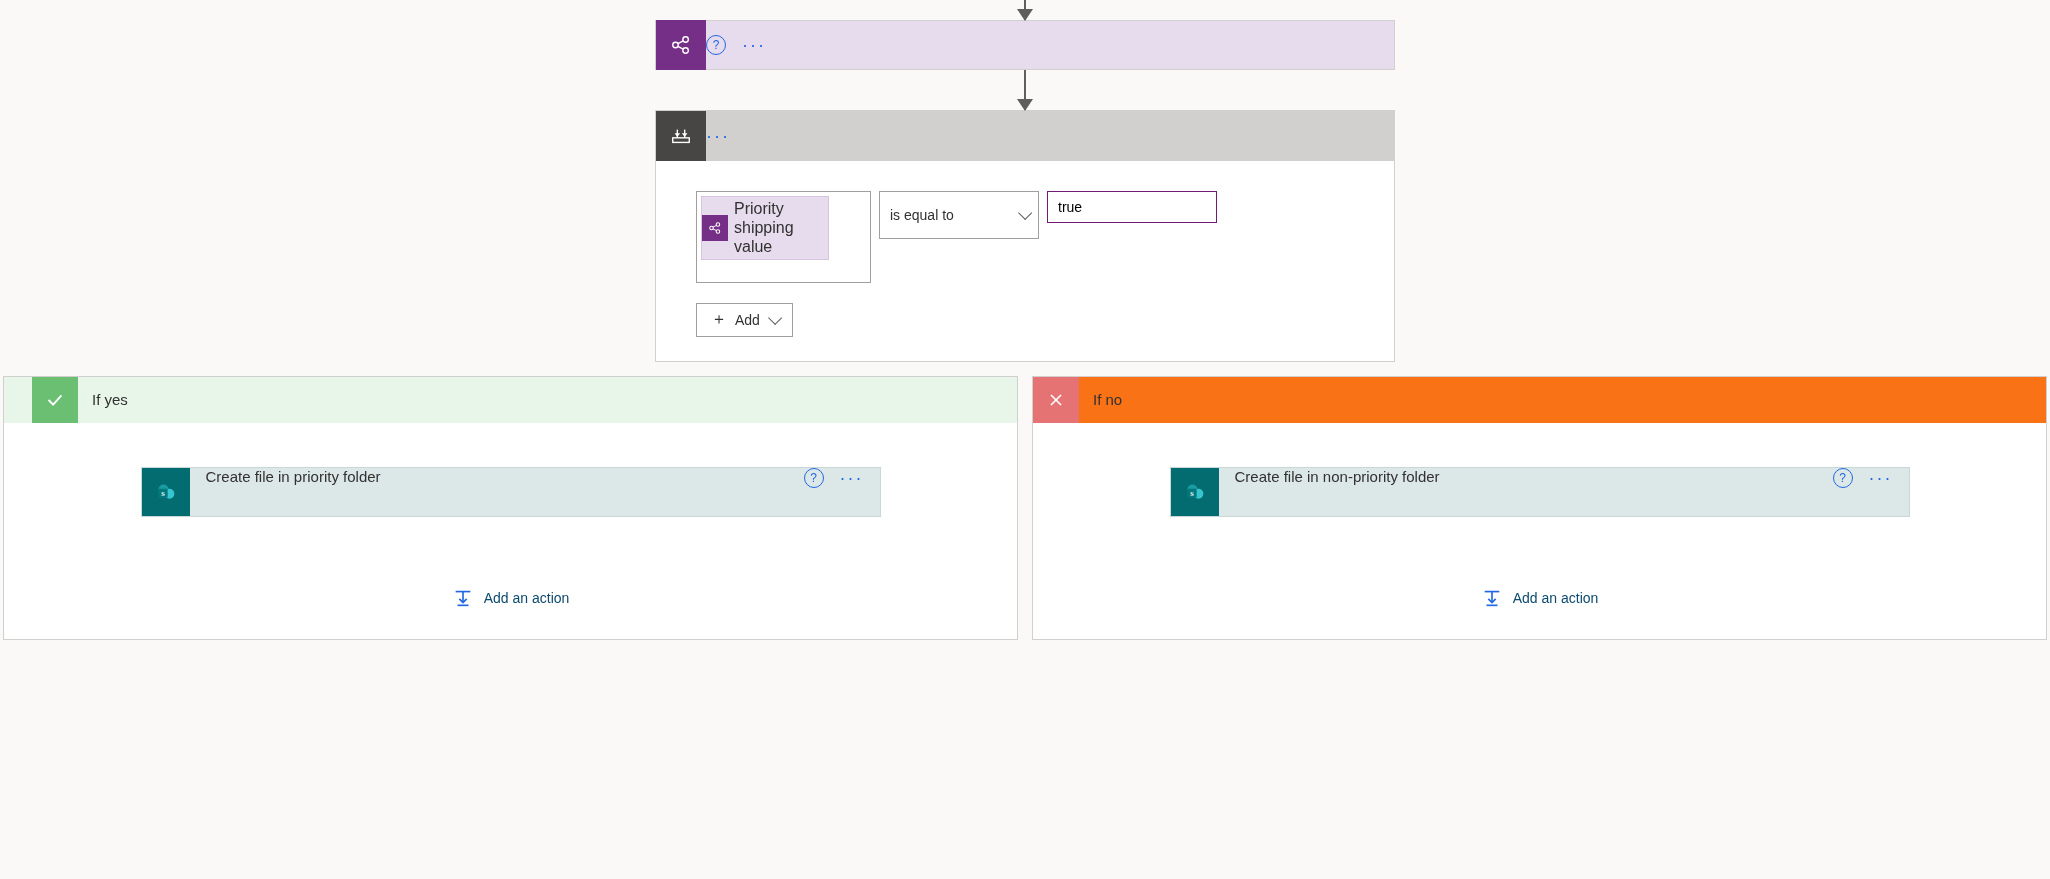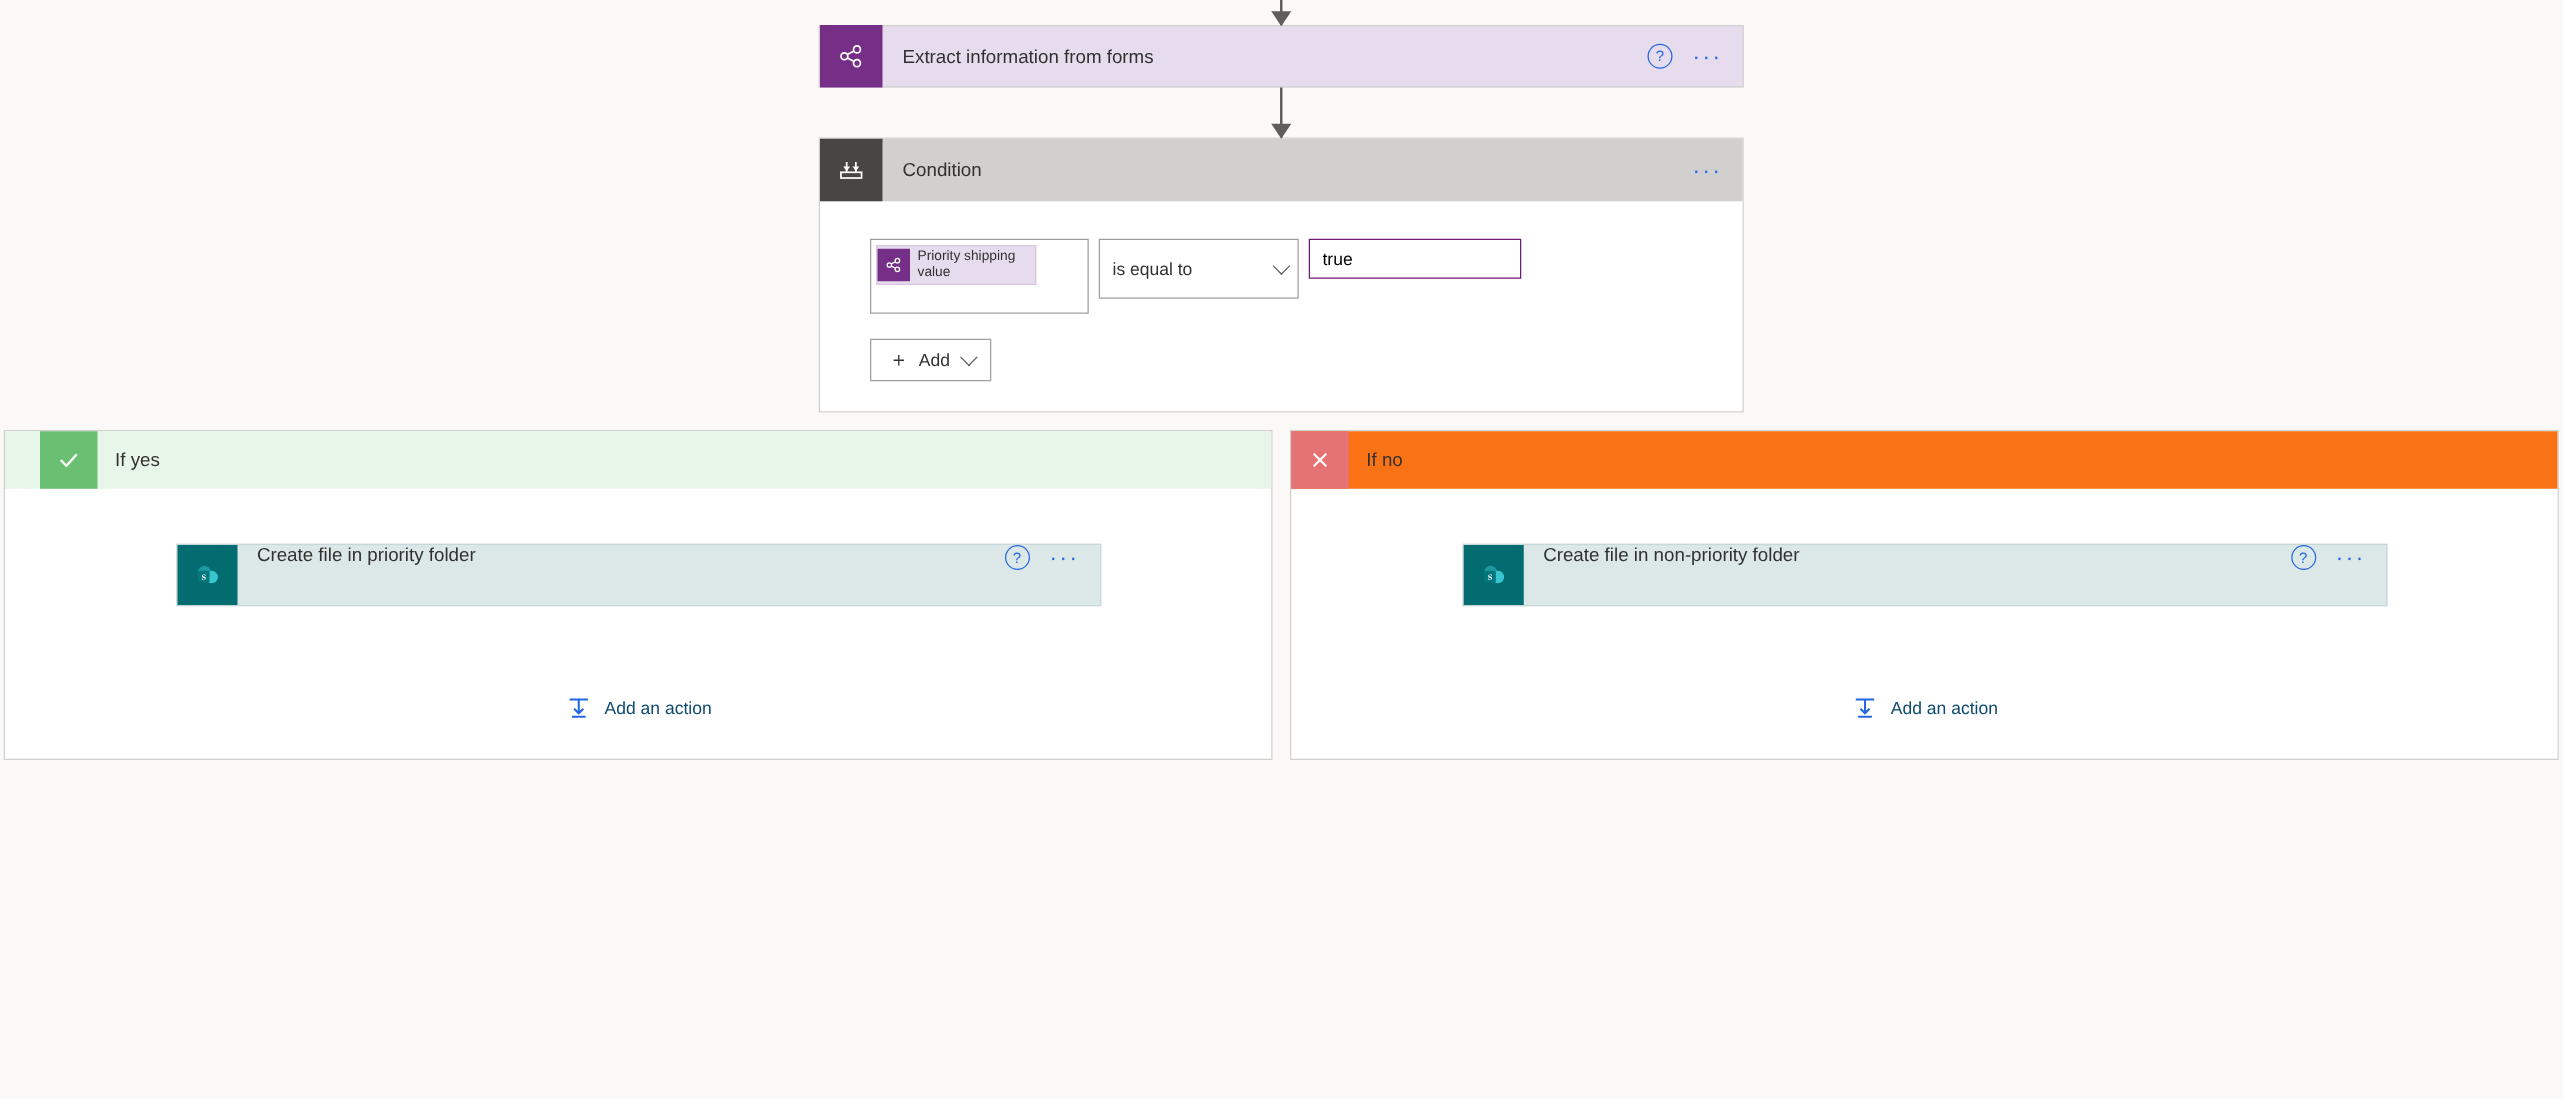--- a/index.html
+++ b/index.html
@@ -119,21 +119,21 @@
     }
     .operand-interior {
       padding-bottom: 18px;
       width: 100%;
     }
     .token {
       display: inline-flex;
       align-items: center;
       background: #e7dced;
       border: 1px solid #d6c4e0;
-      font-size: 11px;
+      font-size: 16px;
       color: #323130;
       line-height: 1.2;
     }
     .token-icon {
       width: 26px;
       height: 26px;
       background: #762f87;
       color: #fff;
       display: flex;
       align-items: center;
@@ -258,42 +258,40 @@
     <div class="action-header">
       <div class="action-icon icon-ai">
         <svg width="22" height="22" viewBox="0 0 24 24" fill="none" stroke="white" stroke-width="1.5">
           <circle cx="6" cy="12" r="3"></circle>
             <circle cx="17" cy="6" r="3"></circle>
             <circle cx="17" cy="18" r="3"></circle>
           <line x1="8.5" y1="10.5" x2="14.5" y2="7.5"></line>
             <line x1="8.5" y1="13.5" x2="14.5" y2="16.5"></line>
         </svg>
       </div>
-      <div class="action-title">Extract information from forms</div>
       <div class="action-tools">
         <div class="help-icon">?</div>
         <div class="more-icon">···</div>
       </div>
     </div>
   </div>
 
   <div class="arrow-down arrow-tall"></div>
 
   <div class="condition-card">
     <div class="condition-header">
       <div class="action-icon icon-condition">
         <svg width="22" height="22" viewBox="0 0 24 24" fill="none" stroke="white" stroke-width="1.5">
           <rect x="3" y="14" width="18" height="5"></rect>
           <line x1="8" y1="5" x2="8" y2="14"></line>
             <polyline points="5,9 8,13 11,9" fill="white" stroke="none"></polyline>
           <line x1="16" y1="5" x2="16" y2="14"></line>
             <polyline points="13,9 16,13 19,9" fill="white" stroke="none"></polyline>
         </svg>
       </div>
-      <div class="action-title">Condition</div>
       <div class="action-tools">
         <div class="more-icon">···</div>
       </div>
     </div>
     <div class="condition-body">
       <div class="condition-row">
         <div class="operand-box">
           <div class="operand-interior">
             <span class="token">
               <span class="token-icon">

